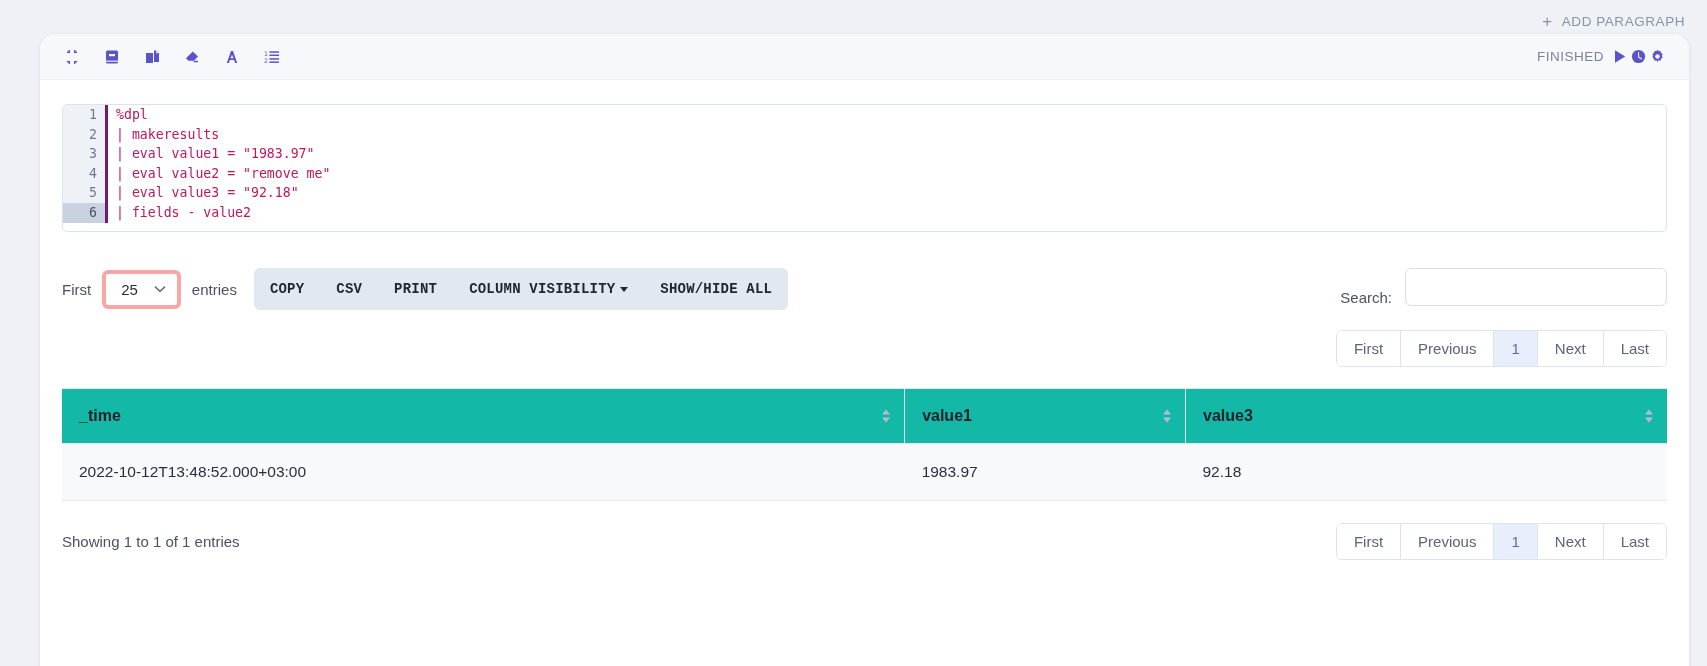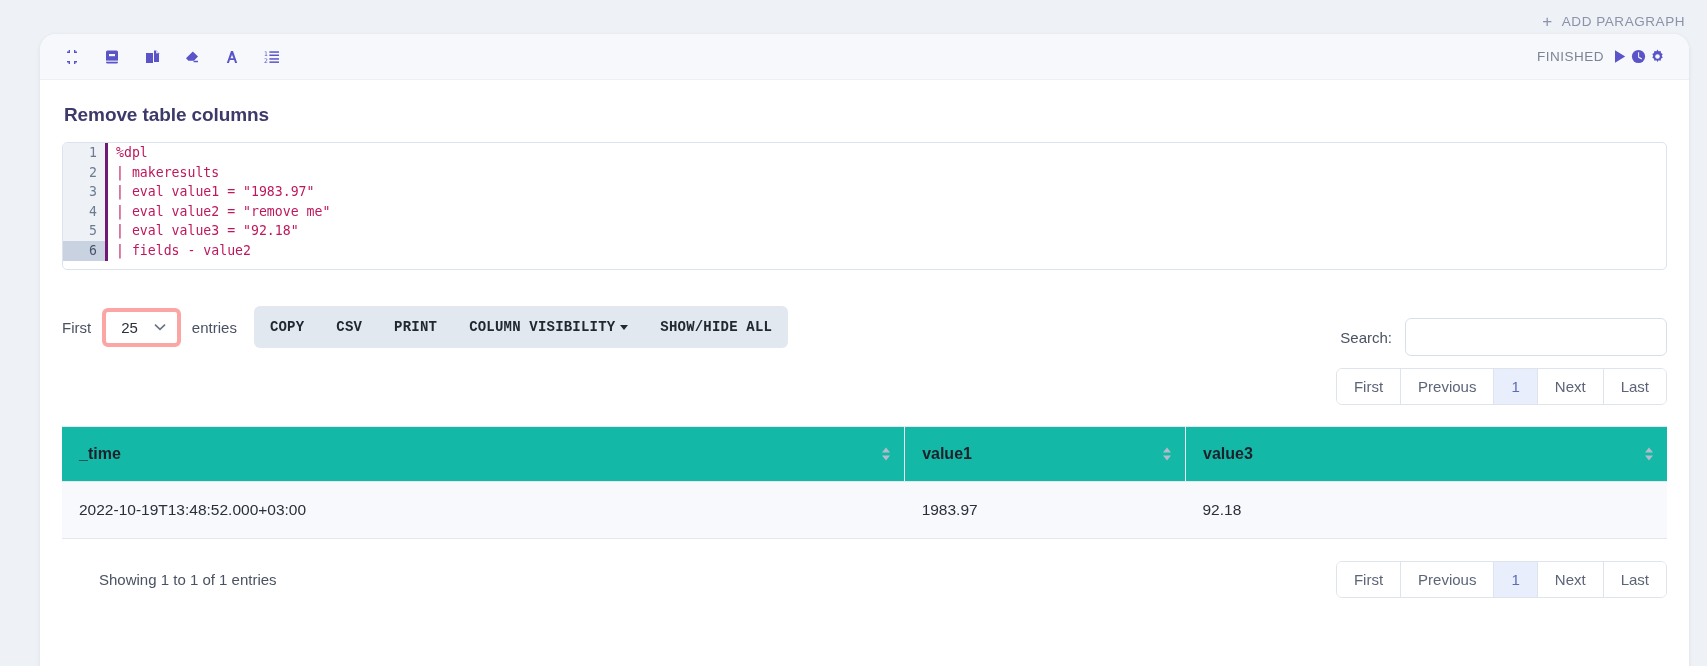--- a/index.html
+++ b/index.html
@@ -135,22 +135,22 @@
     padding:13px 16px;
     cursor:pointer;
   }
   .btn-group button .caret {
     display:inline-block; margin-left:5px;
     border-left:4px solid transparent; border-right:4px solid transparent;
     border-top:5px solid #222831; vertical-align:middle;
   }
 
   .search-wrap {
-    position:absolute; right:0; top:12px;
-    display:flex; align-items:center; gap:13px;
+    position:absolute; right:0; top:0;
+    display:flex; align-items:flex-end; gap:13px;
   }
   .search-label { font-size:15px; color:#4a5262; }
   .search-input {
     width:262px; height:38px;
     border:1px solid #d9dfe9; border-radius:6px;
     background:#fff; outline:none;
     font-family:"Liberation Sans", sans-serif; font-size:15px;
     padding:0 10px; color:#2b2f3a;
   }
 
@@ -202,21 +202,20 @@
   table.dt tbody td {
     font-size:15.5px; color:#2b2f3a;
     padding:19px 17px;
     background:#f7f9fc;
     border-bottom:1px solid #e3e8f0;
   }
 
   .footer-row {
     display:flex; align-items:center; justify-content:space-between;
     margin-top:22px;
-    margin-left:37px;
   }
   .showing-text { font-size:15px; color:#4a5262; }
 </style>
 </head>
 <body>
 
 <div class="topbar">
   <div class="add-paragraph">
     <span class="plus">+</span>
     <span>ADD PARAGRAPH</span>
@@ -296,21 +295,20 @@
         <svg width="17" height="17" viewBox="0 0 17 17" fill="currentColor">
           <path d="M8.5 1.6l1.1 1.7 2-.4.4 2 1.7 1.1-.9 1.8.9 1.8-1.7 1.1-.4 2-2-.4-1.1 1.7-1.1-1.7-2 .4-.4-2L3.3 9.6l.9-1.8-.9-1.8L5 4.9l.4-2 2 .4z"></path>
           <circle cx="8.5" cy="8.5" r="2.3" fill="#f6f8fc"></circle>
         </svg>
       </span>
     </div>
   </div>
 
   <div class="pbody">
 
-    <div class="para-title">Remove table columns</div>
 
     <div class="editor" id="editor">
         <div class="code-line">
           <div class="gutter">1</div>
           <div class="code-text">%dpl</div>
         </div>
         <div class="code-line">
           <div class="gutter">2</div>
           <div class="code-text">| makeresults</div>
         </div>
@@ -387,21 +385,21 @@
                 <i class="down"></i>
               </span></th>
             <th><span>value3</span><span class="sort-ind">
                 <i class="up"></i>
                 <i class="down"></i>
               </span></th>
           </tr>
       </thead>
       <tbody id="tbody">
           <tr>
-            <td>2022-10-19T13:48:52.000+03:00</td>
+            <td>2022-10-12T13:48:52.000+03:00</td>
             <td>1983.97</td>
             <td>92.18</td>
           </tr>
         </tbody>
     </table>
 
     <div class="footer-row">
       <span class="showing-text">Showing 1 to 1 of 1 entries</span>
       <div class="pager">
         <div class="pg">First</div>

